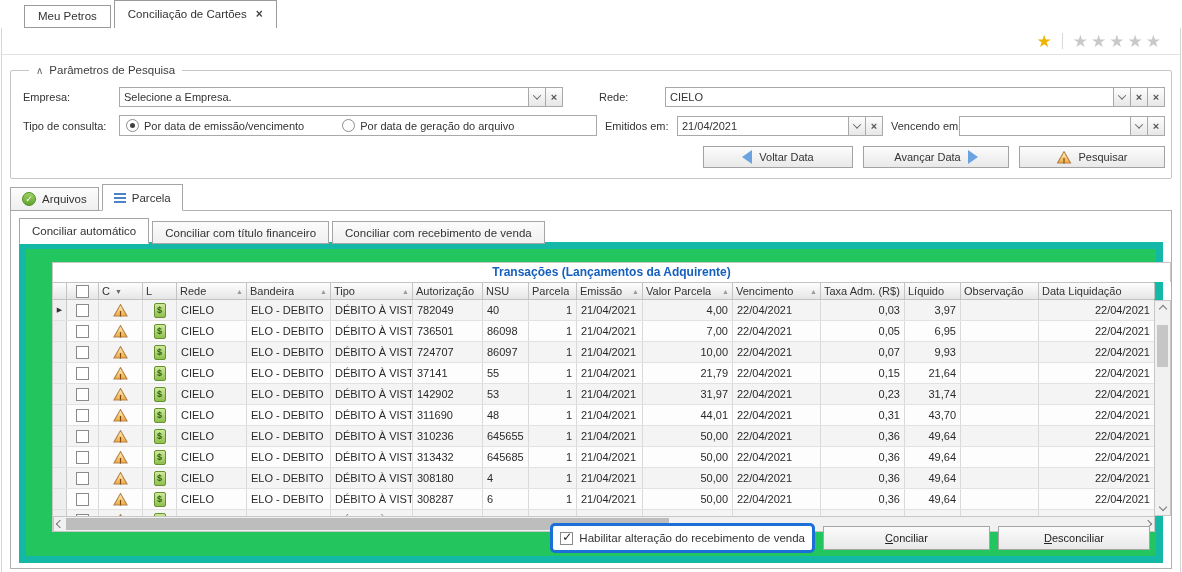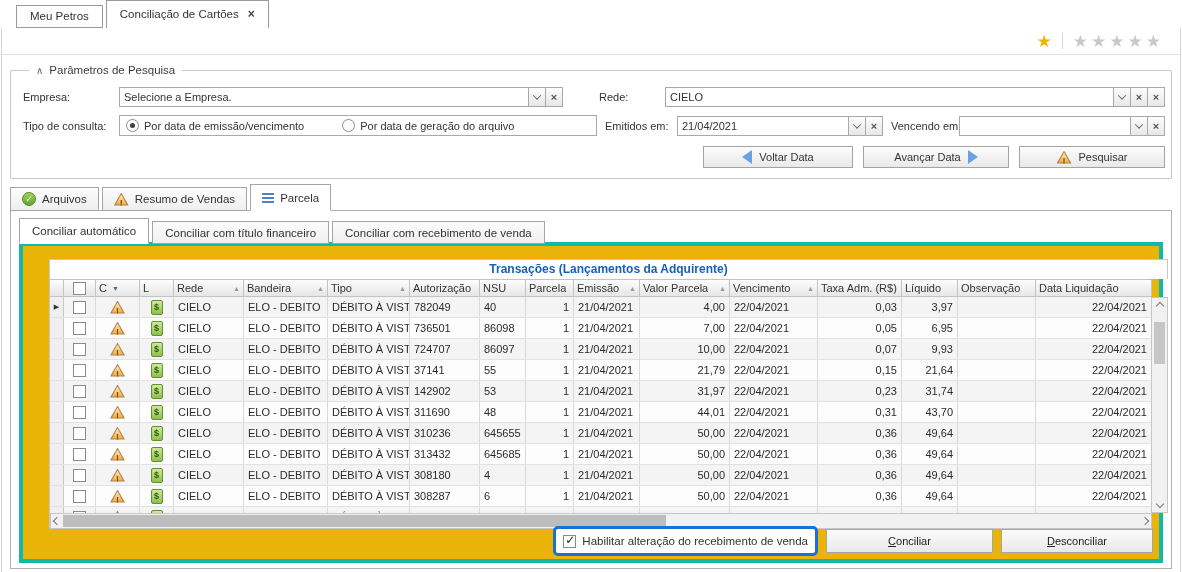--- a/index.html
+++ b/index.html
@@ -1,20 +1,20 @@
 <!DOCTYPE html>
 <html style="--highlight-blue: #1b6fd6; --grid-title-blue: #1560bd; --star-gold: #f0b400; --warning-orange: #f2a93f; --money-green: #8fbf4d; --tab-list-blue: #4a84c4; --nav-arrow-blue: #6aa3e0;"><head>
 <meta charset="utf-8">
 <style>
   * { margin:0; padding:0; box-sizing:border-box; }
   html,body { width:1182px; height:572px; overflow:hidden; background:#fff;
     font-family:"Liberation Sans","DejaVu Sans",sans-serif; font-size:11px; color:#333; }
 
   
-  .doc-tabstrip { position:absolute; top:0; left:8px; right:0; height:28px;
+  .doc-tabstrip { position:absolute; top:0; left:16px; right:0; height:28px;
     display:flex; align-items:flex-end; padding-left:8px; background:#fff; z-index:5; }
   .doc-tab { border:1px solid #9b9b9b; background:#fff; height:23px; line-height:21px;
     padding:0 13px; margin-right:3px; font-size:11.5px; color:#333; display:flex; align-items:center; gap:9px; }
   .doc-tab.active { height:28px; border-bottom:none; }
   .tab-close { font-weight:bold; font-size:12px; color:#444; }
 
   
   .page { position:absolute; top:28px; left:1px; right:1px; bottom:0;
     border-left:1px solid #d5d5d5; border-right:1px solid #d5d5d5; }
 
@@ -78,21 +78,21 @@
   .main-tabs { position:absolute; top:156px; left:8px; display:flex; align-items:flex-end; gap:3px; z-index:3; }
   .mtab { border:1px solid #a5a5a5; background:linear-gradient(#fcfcfc,#efefef); height:24px;
     display:flex; align-items:center; gap:6px; padding:0 11px; margin-bottom:-1px; font-size:11.5px; }
   .mtab.active { background:#fff; height:27px; border-bottom:1px solid #fff; }
   .main-panel { position:absolute; top:182px; left:8px; right:8px; bottom:3px;
     border:1px solid #b0b0b0; background:#fff; }
   .sub-tabs { position:absolute; top:7px; left:8px; display:flex; align-items:flex-end; gap:3px; z-index:3; }
   .stab { border:1px solid #a5a5a5; background:linear-gradient(#fcfcfc,#efefef); height:23px;
     display:flex; align-items:center; padding:0 12px; margin-bottom:-1px; font-size:11.5px; }
   .stab.active { background:#fff; height:26px; border-bottom:1px solid #fff; }
-  .sub-panel { position:absolute; top:31px; left:8px; right:8px; bottom:5px; border:4px solid #14b8a6; background:#eab308; }
+  .sub-panel { position:absolute; top:31px; left:8px; right:8px; bottom:5px; border:7px solid #14b8a6; background:#22c55e; }
 
   
   .grid { position:absolute; top:13px; left:26px; width:1119px; }
   .grid-title { width:1119px; height:20px; border:1px solid #c8c8c8; border-bottom:none; background:#fff;
     text-align:center; line-height:19px; font-weight:bold; font-size:12px; color:var(--grid-title-blue,#1560bd); }
   .grid-flex { display:flex; align-items:flex-start; }
   .grid-main { width:1102px; border-left:1px solid #c8c8c8; }
   .grid-header { display:flex; height:18px; background:linear-gradient(#fdfdfd,#e6e6e6);
     border-top:1px solid #c3c3c3; border-bottom:1px solid #c3c3c3; }
   .gh-cell { border-right:1px solid #c3c3c3; display:flex; align-items:center; padding:0 3px;
@@ -233,24 +233,20 @@
         <span>Pesquisar</span>
       </button>
     </div>
   </fieldset>
 
   <div class="main-tabs" id="main-tabs">
       <div class="mtab">
         <div class="okicon">✓</div>
         <div class="mtab-label">Arquivos</div>
       </div>
-      <div class="mtab">
-        <div class="warn"></div>
-        <div class="mtab-label">Resumo de Vendas</div>
-      </div>
       <div class="mtab active">
         <div class="listicon"></div>
         <div class="mtab-label">Parcela</div>
       </div>
     </div>
 
   <div class="main-panel">
     <div class="sub-tabs" id="sub-tabs">
         <div class="stab active">Conciliar automático</div>
         <div class="stab">Conciliar com título financeiro</div>

